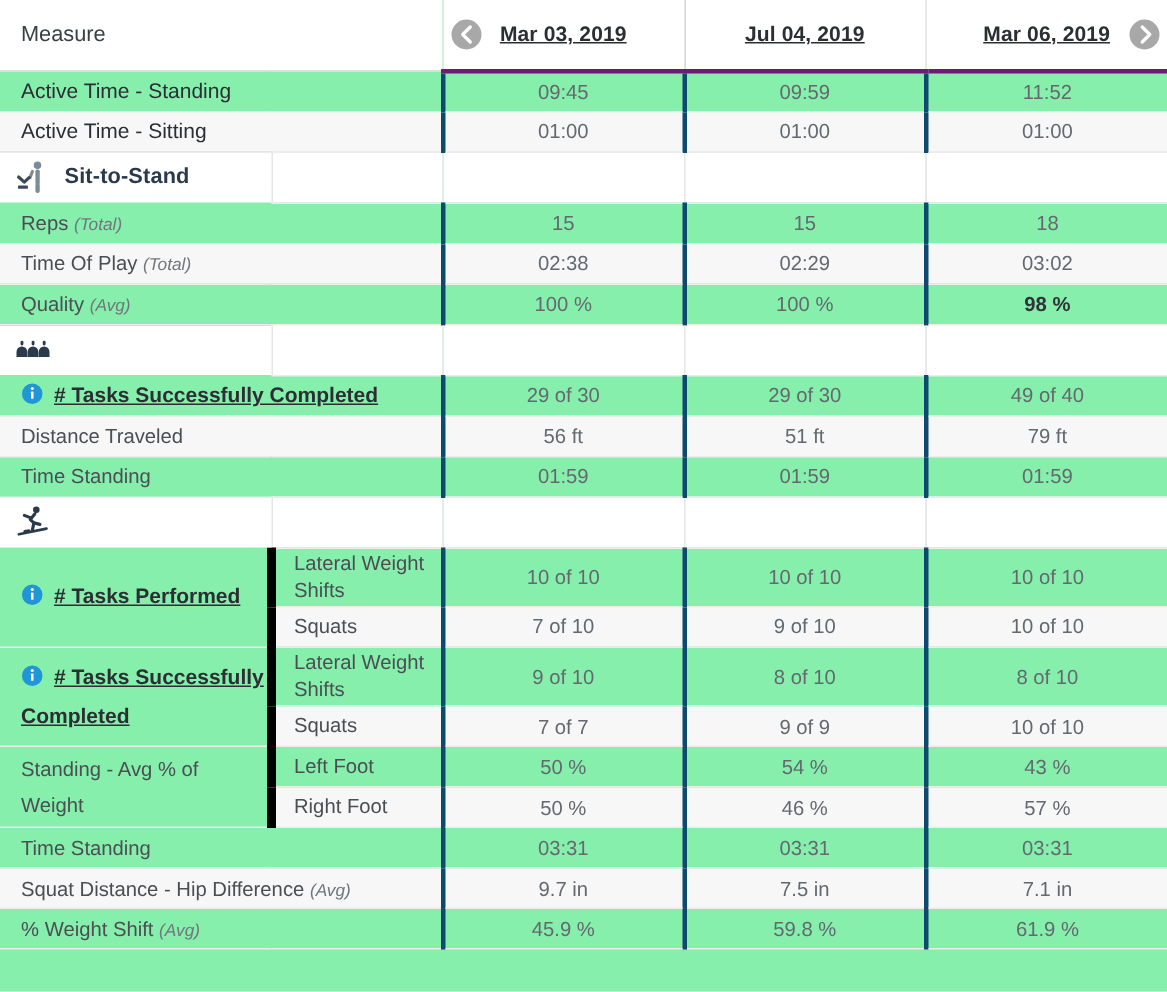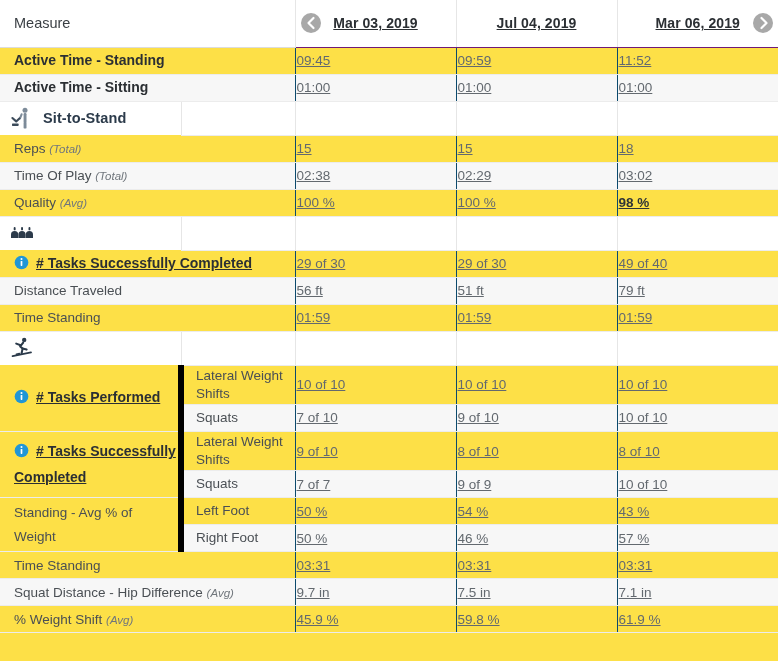--- a/index.html
+++ b/index.html
@@ -7,21 +7,21 @@
     margin: 0; padding: 0;
     width: 778px; height: 661px;
     background: #ffffff;
     font-family: "Liberation Sans", sans-serif;
     overflow: hidden;
   }
   .report {
     width: 778px;
     height: 661px;
     position: relative;
-    background: #fde047;
+    background: #86efac;
   }
   table.grid {
     width: 778px;
     border-collapse: collapse;
     table-layout: fixed;
   }
   col.c-measure   { width: 181px; }
   col.c-sub       { width: 114px; }
   col.c-d1        { width: 161px; }
   col.c-d2        { width: 161px; }
@@ -33,21 +33,21 @@
     font-size: 14.5px;
     color: #3a3f44;
     padding-left: 14px;
     vertical-align: middle;
     border-bottom: 1px solid #dcdcdc;
     background: #fff;
   }
   td.head-date {
     text-align: center;
     vertical-align: middle;
-    border-bottom: 1px solid #701a75;
+    border-bottom: 3px solid #701a75;
     border-left: 1px solid #e6e6e6;
     background: #fff;
     position: relative;
   }
   td.head-date .dlabel {
     font-size: 14px;
     color: #2b2f33;
     font-weight: bold;
     text-decoration: underline;
     letter-spacing: .1px;
@@ -73,21 +73,21 @@
   tr.alt > td { background: #f7f7f7; }
   td.label {
     font-size: 13.5px;
     color: #4a4f54;
     padding-left: 14px;
     border-bottom: 1px solid #ececec;
     vertical-align: middle;
     line-height: 1.45;
   }
   td.label.bold-label {
-    font-weight: bold;
+    font-weight: normal;
     color: #2b2f33;
     font-size: 14px;
   }
   td.label i.qual {
     font-style: italic;
     font-size: 11.5px;
     color: #70767c;
     font-weight: normal;
   }
   td.sublabel {
@@ -95,24 +95,24 @@
     color: #4a4f54;
     padding-left: 12px;
     border-bottom: 1px solid #ececec;
     border-left: 6px solid #000000;
     vertical-align: middle;
     line-height: 1.35;
   }
   td.val {
     font-size: 13.5px;
     color: #63696f;
-    border-bottom: 1px solid #ececec;
-    border-left: 1px solid #0c4a6e;
-    vertical-align: middle;
-    text-decoration: underline;
+    text-align: center;
+    border-bottom: 1px solid #ececec;
+    border-left: 3px solid #0c4a6e;
+    vertical-align: middle;
   }
   td.val.strong { font-weight: bold; color: #2f3438; }
 
   
   td.span-label {
     font-size: 13.5px;
     color: #4a4f54;
     padding-left: 14px;
     border-bottom: 1px solid #ececec;
     vertical-align: middle;

